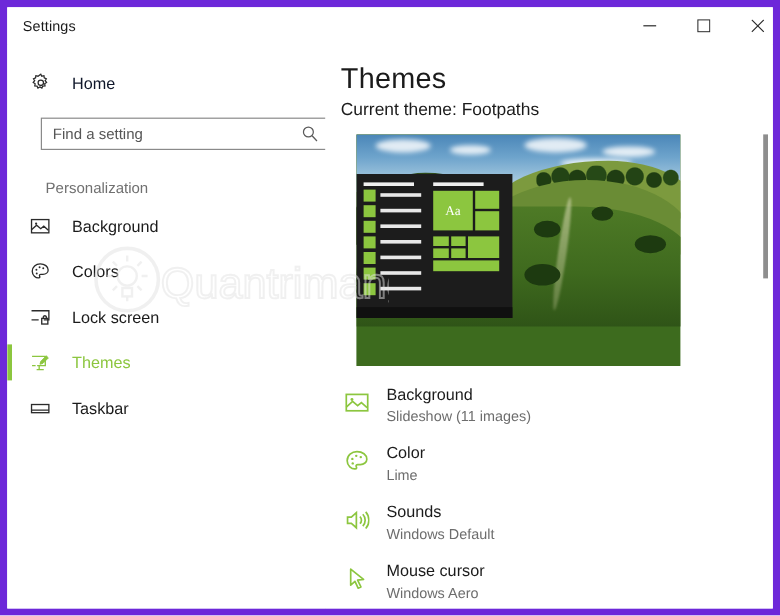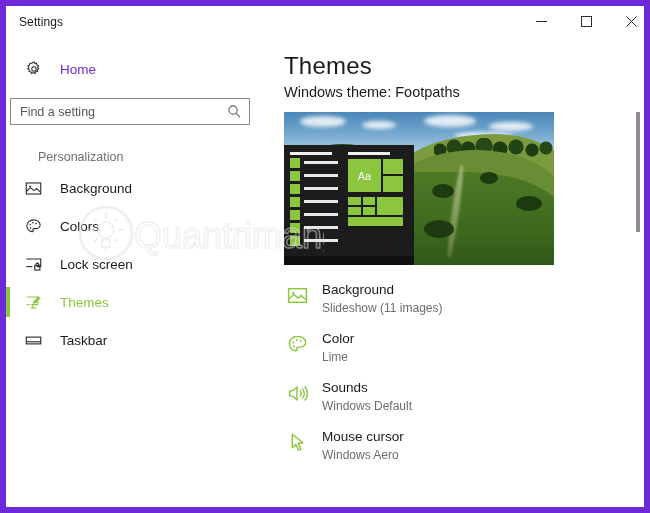--- a/index.html
+++ b/index.html
@@ -82,27 +82,27 @@
   .home-row .ico {
     width: 21px;
     height: 21px;
     display: flex;
     align-items: center;
     justify-content: center;
     flex: none;
   }
   .home-label {
     font-size: 13.5px;
-    color: #6d28d9;
+    color: #0f172a;
     margin-left: 16px;
   }
 
   .searchbox {
     position: relative;
-    margin: 12px 0 0 4px;
+    margin: 12px 0 0 28px;
     width: 240px;
     height: 27px;
     border: 1px solid #8a8a8a;
     box-sizing: border-box;
     background: #ffffff;
     display: flex;
     align-items: center;
   }
   .searchbox input {
     border: none;
@@ -195,26 +195,27 @@
   }
   .current-theme {
     font-size: 14.5px;
     color: #1b1b1b;
     margin: 4px 0 0 13px;
   }
 
   
   .preview {
     position: relative;
-    margin: 12px 0 0 13px;
+    margin: 12px 0 0 26px;
     width: 270px;
-    height: 153px;
+    height: 193px;
     overflow: hidden;
     background: #3d6b1e;
     cursor: default;
+    font-family: Liberation Serif, serif;
   }
   .pv-sky {
     position: absolute;
     left: 0; top: 0;
     width: 100%;
     height: 48px;
     background: linear-gradient(180deg, #4a86b8 0%, #6ea4cc 40%, #9dc3dc 75%, #c3d9e6 100%);
   }
   .pv-cloud {
     position: absolute;
@@ -525,21 +526,21 @@
     <path d="M32 16v-5 M32 45v4 M20 28h-5 M44 28h5 M23.5 19.5l-3.5-3.5 M40.5 19.5l3.5-3.5 M23.5 36.5l-3.5 3.5 M40.5 36.5l3.5 3.5" stroke="#e2e2e2" stroke-width="2" fill="none"></path>
     <rect x="28" y="38" width="8" height="7" fill="none" stroke="#e2e2e2" stroke-width="2"></rect>
     <text x="60" y="46" font-family="Liberation Sans, sans-serif" font-size="36" fill="none" stroke="#e2e2e2" stroke-width="1.6">Quantrimang</text>
   </svg>
 
   <div class="content">
 
     <h1 class="page-title">Themes</h1>
 
     <div class="current-theme">
-      <span>Windows theme:</span>
+      <span>Current theme:</span>
       <span>Footpaths</span>
     </div>
 
     
     <div class="preview">
       <div class="pv-sky"></div>
       <div class="pv-cloud" style="left:16px;  top:4px;  width:46px; height:11px;"></div>
       <div class="pv-cloud" style="left:78px;  top:9px;  width:34px; height:8px;"></div>
       <div class="pv-cloud" style="left:140px; top:3px;  width:52px; height:12px;"></div>
       <div class="pv-cloud" style="left:205px; top:10px; width:44px; height:9px;"></div>

